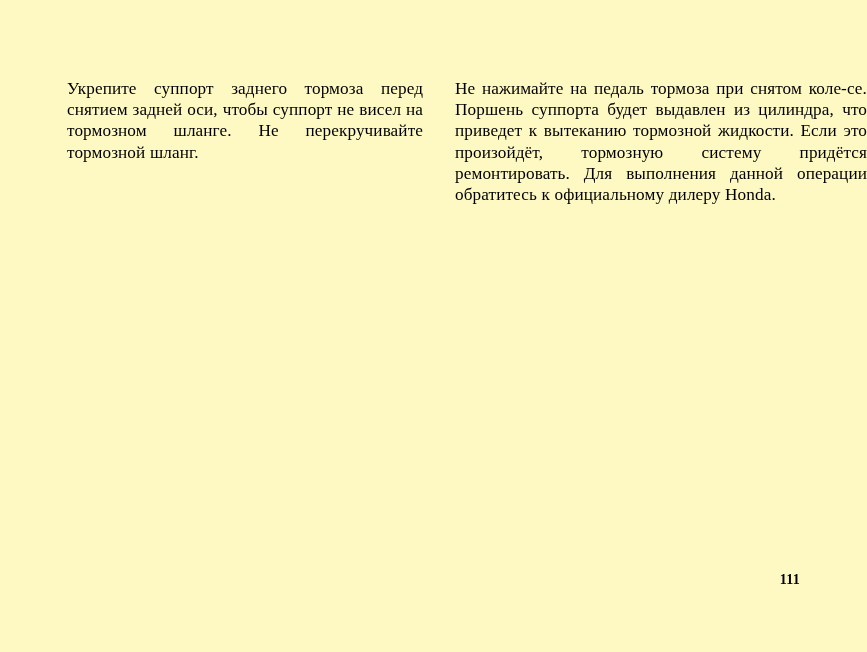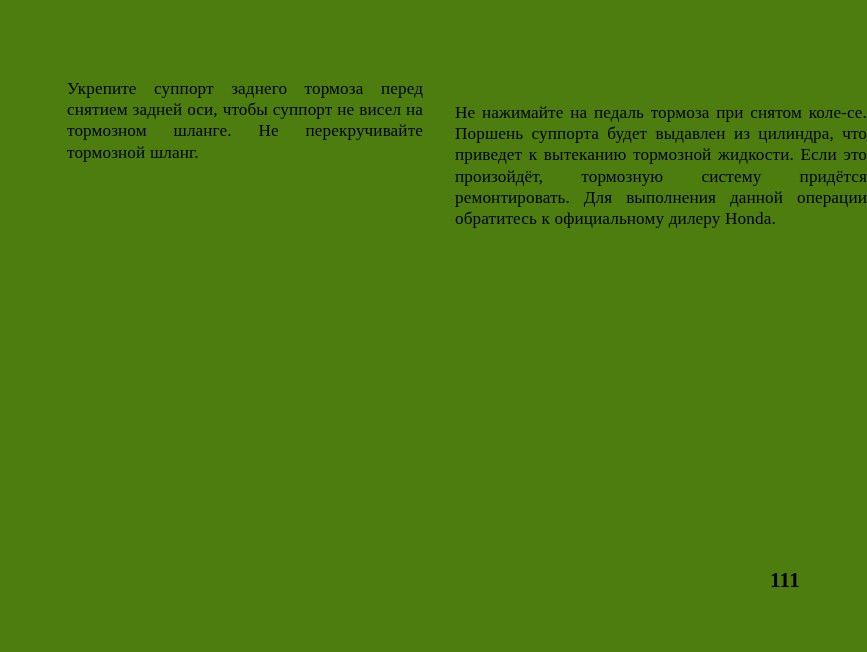--- a/index.html
+++ b/index.html
@@ -13,21 +13,21 @@
     height: 652px;
     position: relative;
     font-family: "Liberation Serif", "DejaVu Serif", serif;
     color: #000000;
     overflow: hidden;
   }
 
   .page {
     position: absolute;
     inset: 0;
-    background: #4d7c0f;
+    background: #fef9c3;
   }
 
   
   .columns {
     position: absolute;
     top: 78px;
     left: 0;
     width: 867px;
     display: flex;
     flex-direction: row;
@@ -40,21 +40,20 @@
 
   .column-left {
     width: 423px;
     padding-left: 67px;
     padding-right: 0px;
   }
 
   .column-right {
     width: 444px;
     padding-left: 32px;
-    margin-top: 24px;
   }
 
   .para {
     margin: 0;
     text-align: justify;
     text-justify: inter-word;
     font-size: 17.2px;
     line-height: 21.2px;
     letter-spacing: 0.1px;
     word-spacing: 0.2px;
@@ -67,21 +66,21 @@
 
   
   .para:last-child { }
 
   .page-number {
     position: absolute;
     top: 569px;
     left: 0;
     width: 800px;
     text-align: right;
-    font-size: 21px;
+    font-size: 14px;
     line-height: 22px;
     font-weight: bold;
     letter-spacing: 0.3px;
   }
 </style>
 </head>
 <body>
 
 <div class="page">
 

